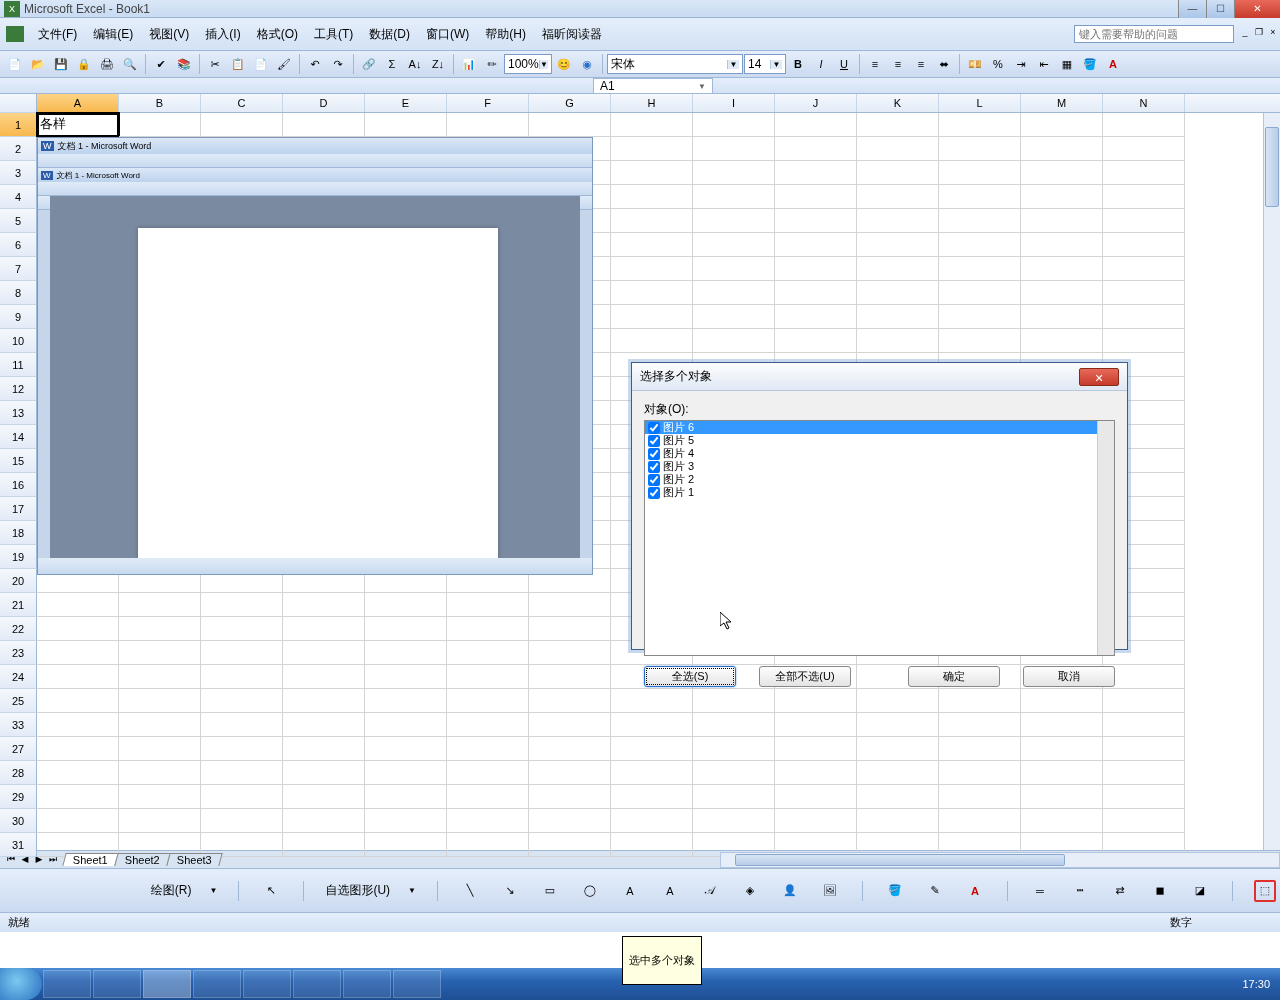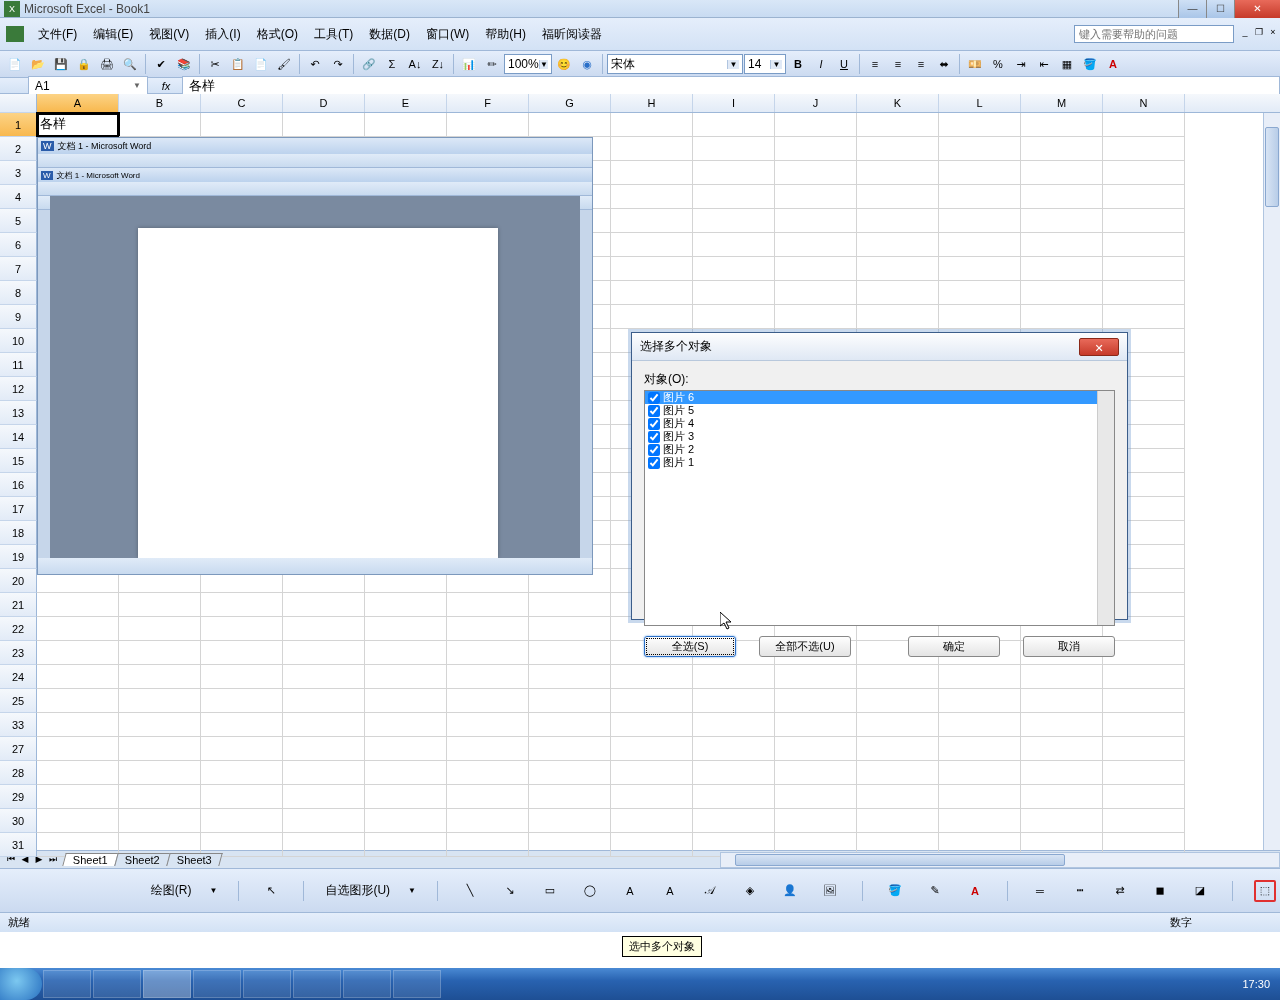--- a/index.html
+++ b/index.html
@@ -24,21 +24,21 @@
 .menubar .mdi div { width:14px; height:14px; font-size:9px; text-align:center; }
 
 
 .toolbar { height: 27px; background: linear-gradient(#e5eefb,#cbdaf0); display:flex; align-items:center; border-bottom:1px solid #a0b8d8; padding:0 4px; gap:1px; }
 .tbtn { width:22px; height:22px; border:1px solid transparent; display:inline-flex; align-items:center; justify-content:center; font-size:11px; border-radius:2px; }
 .tsep { width:1px; height:20px; background:#a0b8d8; margin:0 3px; }
 .tselect { height:20px; border:1px solid #7a9cc6; background:#fff; font-size:12px; padding:0 3px; display:inline-flex; align-items:center; }
 .tdrop { width:12px; background:#e0e9f6; border-left:1px solid #b0c5e0; text-align:center; font-size:8px; }
 
 
-.fbar { height:16px; background:linear-gradient(#e5eefb,#d3e2f5); display:flex; align-items:center; border-bottom:1px solid #a0b8d8; }
+.fbar { height:16px; background:linear-gradient(#e5eefb,#d3e2f5); display:flex; align-items:center; border-bottom:1px solid #a0b8d8;flex-direction:column; }
 .namebox { width:120px; height:20px; border:1px solid #A0B8D8; background:#fff; margin:0 2px 0 28px; display:flex; align-items:center; padding:0 6px; font-size:12px; }
 .namebox .dd { margin-left:auto; font-size:8px; color:#666; }
 .fxbtn { width:20px; text-align:center; font-size:11px; font-style:italic; margin:0 6px; }
 .fxinput { flex:1; height:20px; border:1px solid #a0b8d8; background:#fff; font-size:13px; padding:0 6px; display:flex; align-items:center; }
 
 
 .gridwrap { position:relative; height:756px; background:#fff; }
 .colhdrs { display:flex; height:19px; background:linear-gradient(#f5f8fc,#e2ebf7); border-bottom:1px solid #9db7d8; }
 .rowhdr, .corner { width:37px; background:linear-gradient(#f5f8fc,#e2ebf7); border-right:1px solid #9db7d8; border-bottom:1px solid #c5d5ea; text-align:center; font-size:11px; display:flex; align-items:center; justify-content:center; }
 .corner { height:19px; }
@@ -72,24 +72,24 @@
 
 
 .drawbar { height:44px; background:linear-gradient(#e5eefb,#cbdaf0); display:flex; align-items:center; border-top:1px solid #a0b8d8; padding:0 4px; gap:18px; font-size:12px;justify-content:flex-end; }
 .drawbar .hlbtn { border:2px solid #e03030; padding:1px; }
 
 
 .status { height:20px; background:linear-gradient(#e5eefb,#d3e2f5); display:flex; align-items:center; font-size:11px; padding:0 8px; border-top:1px solid #a0b8d8; }
 .status .right { margin-left:auto; margin-right:80px; }
 
 
-.tooltip { position:absolute; left:622px; top:936px; background:#ffffe1; border:1px solid #000; font-size:11px; padding:2px 6px; z-index:20; }
-
-
-.dlg { position:absolute; left:631px; top:332px; width:497px; height:288px; background:#f0f0f0; border:1px solid #3b5d8a; box-shadow:0 0 0 3px rgba(120,160,210,.4); z-index:10; }
+.tooltip { position:absolute; left:622px; top:936px; background:#ffffe1; border:1px solid #000; font-size:11px; padding:16px 6px; z-index:20; }
+
+
+.dlg { position:absolute; left:631px; top:362px; width:497px; height:288px; background:#f0f0f0; border:1px solid #3b5d8a; box-shadow:0 0 0 3px rgba(120,160,210,.4); z-index:10; }
 .dlg .title { height:28px; background:linear-gradient(#fdfdfe,#dfe8f4); display:flex; align-items:center; font-size:12px; padding:0 8px; border-bottom:1px solid #b8c8dc; }
 .dlg .title .x { margin-left:auto; width:40px; height:18px; background:linear-gradient(#e86a5a,#c63a2a); color:#fff; border-radius:2px; text-align:center; font-size:11px; line-height:18px; border:1px solid #8a2818; }
 .dlg .body { padding:10px 12px; font-size:12px; }
 .dlg .list { border:1px solid #888; background:#fff; height:236px; margin-top:2px; overflow:hidden; position:relative; }
 .dlg .list .sb { position:absolute; right:0; top:0; bottom:0; width:17px; background:#e8e8e8; border-left:1px solid #ccc; }
 .dlg .item { display:flex; align-items:center; height:13px; font-size:11px; padding:0 3px; font-family:'SimSun',monospace; }
 .dlg .item.sel { background:#3399ff; color:#fff; }
 .dlg .item input { width:12px; height:12px; margin-right:3px; }
 .dlg .btns { display:flex; gap:23px; margin-top:10px; }
 .dlg .btns button { width:92px; height:21px; font-size:11px; border:1px solid #888; background:linear-gradient(#fefefe,#e4e4e4); border-radius:3px; }

